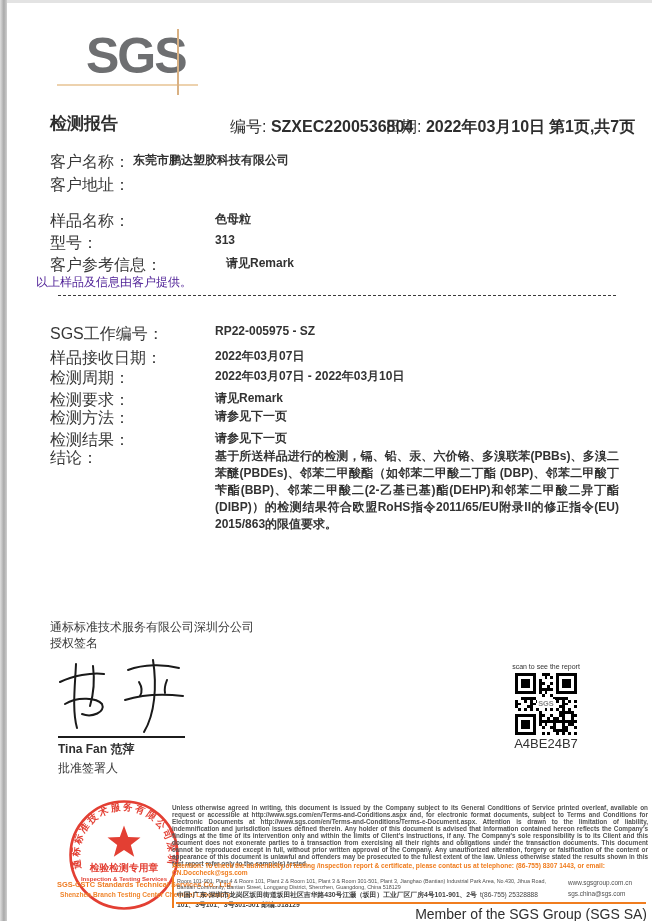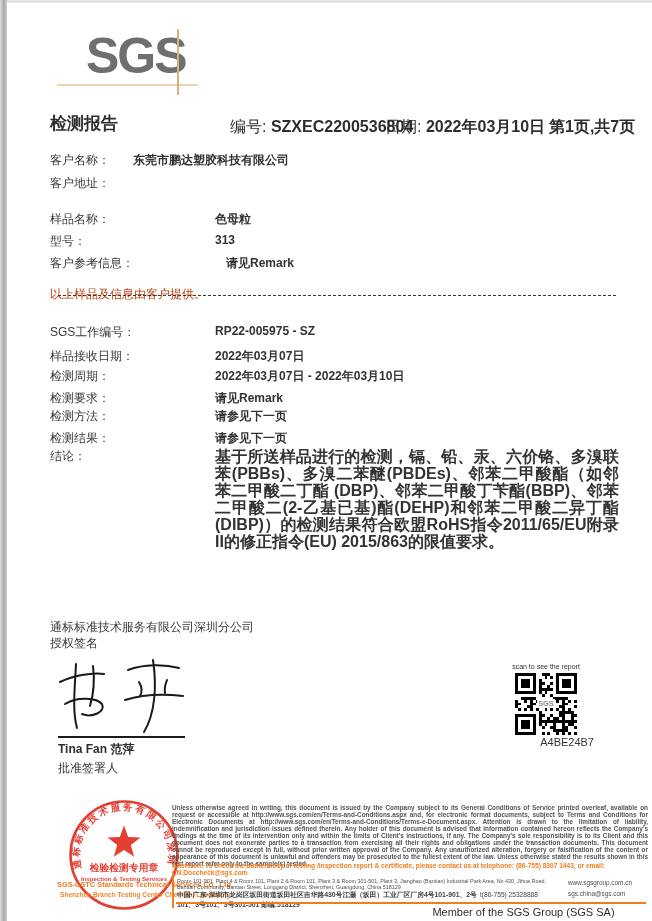--- a/index.html
+++ b/index.html
@@ -12,55 +12,55 @@
   
   .logo{position:absolute;left:86px;top:28px;font-size:50px;font-weight:700;color:#6e6f71;
         letter-spacing:-2px;line-height:56px;}
   .logo-hline{position:absolute;left:57px;top:84px;width:141px;height:2px;background:#edd2ae;}
   .logo-vline{position:absolute;left:177px;top:29px;width:2px;height:66px;background:#d9b183;}
   
   .doc-title{position:absolute;left:50px;top:112px;font-size:17px;font-weight:700;color:#2e2e2e;}
   .hdr{position:absolute;top:117px;font-size:16px;color:#2e2e2e;}
   .hdr b{font-weight:700;}
   
-  .lbl{position:absolute;left:50px;font-size:12px;color:#383838;white-space:nowrap;}
+  .lbl{position:absolute;left:50px;font-size:16px;color:#383838;white-space:nowrap;}
   .val{position:absolute;font-size:12px;font-weight:700;color:#323232;white-space:nowrap;}
-  .note{position:absolute;left:50px;font-size:12px;color:#c2410c;margin-top:12px;}
+  .note{position:absolute;left:36px;font-size:12px;color:#4c1d95;}
   .dashes{position:absolute;left:58px;top:295px;width:560px;height:1px;
           background:repeating-linear-gradient(90deg,#3a3a3a 0 3px,transparent 3px 5px);}
-  .conclusion{position:absolute;left:215px;top:448px;width:404px;font-size:16px;line-height:17px;
+  .conclusion{position:absolute;left:215px;top:448px;width:404px;font-size:12px;line-height:17px;
               color:#333;font-weight:600;text-align:justify;white-space:normal;}
   
   .sig-company{position:absolute;left:50px;top:619px;font-size:12px;color:#383838;}
   .sig-auth{position:absolute;left:50px;top:635px;font-size:12px;color:#383838;}
   .sig-svg{position:absolute;left:52px;top:652px;}
   .sig-line{position:absolute;left:58px;top:736px;width:127px;height:2px;background:#1c1c1c;}
   .sig-name{position:absolute;left:58px;top:741px;font-size:12px;font-weight:700;color:#2e2e2e;}
   .sig-title{position:absolute;left:58px;top:760px;font-size:12px;color:#383838;}
   
   .qr-caption{position:absolute;left:498px;top:663px;width:96px;text-align:center;font-size:7px;color:#333;}
   .qr-box{position:absolute;left:513px;top:673px;}
-  .qr-code-text{position:absolute;left:498px;top:736px;width:96px;text-align:right;font-size:11px;color:#333;}
+  .qr-code-text{position:absolute;left:498px;top:736px;width:96px;text-align:center;font-size:13px;color:#333;}
   
   .stamp{position:absolute;left:66px;top:799px;opacity:.9;}
   .stamp-co1{position:absolute;left:57px;top:880px;font-size:7.4px;font-weight:700;color:#ef7c23;white-space:nowrap;}
   .stamp-co2{position:absolute;left:60px;top:891px;font-size:6.6px;font-weight:700;color:#f0872f;white-space:nowrap;}
   
   .disclaimer{position:absolute;left:172px;top:805px;width:476px;font-size:6.4px;line-height:6.95px;
               text-align:justify;color:#545454;font-weight:600;}
   .attention{position:absolute;left:172px;top:862px;width:476px;font-size:6.6px;line-height:7px;
              color:#f07d1f;font-weight:700;}
   .addr-en{position:absolute;left:177px;top:878px;width:386px;font-size:5.4px;color:#4f4f4f;line-height:6px;}
   .website{position:absolute;left:568px;top:879px;font-size:6.4px;color:#4f4f4f;}
   .addr-cn{position:absolute;left:177px;top:890px;width:300px;font-size:6.8px;color:#3f3f3f;font-weight:600;}
   .phone{position:absolute;left:480px;top:891px;font-size:6.6px;color:#3f3f3f;}
   .email{position:absolute;left:568px;top:890px;font-size:6.4px;color:#4f4f4f;}
   .foot-vline{position:absolute;left:172px;top:875px;width:2px;height:33px;background:#f07d1f;}
   .foot-hline{position:absolute;left:176px;top:902px;width:470px;height:2px;background:#f07d1f;}
-  .member{position:absolute;left:400px;top:906px;width:247px;text-align:center;font-size:11px;color:#2f2f2f;}
+  .member{position:absolute;left:400px;top:906px;width:247px;text-align:right;font-size:14px;color:#2f2f2f;}
 </style>
 </head>
 <body>
 
 <div class="page">
   <div class="edge-top"></div>
   <div class="edge-left"></div>
 
   <div class="logo">SGS</div>
   <div class="logo-hline"></div>

